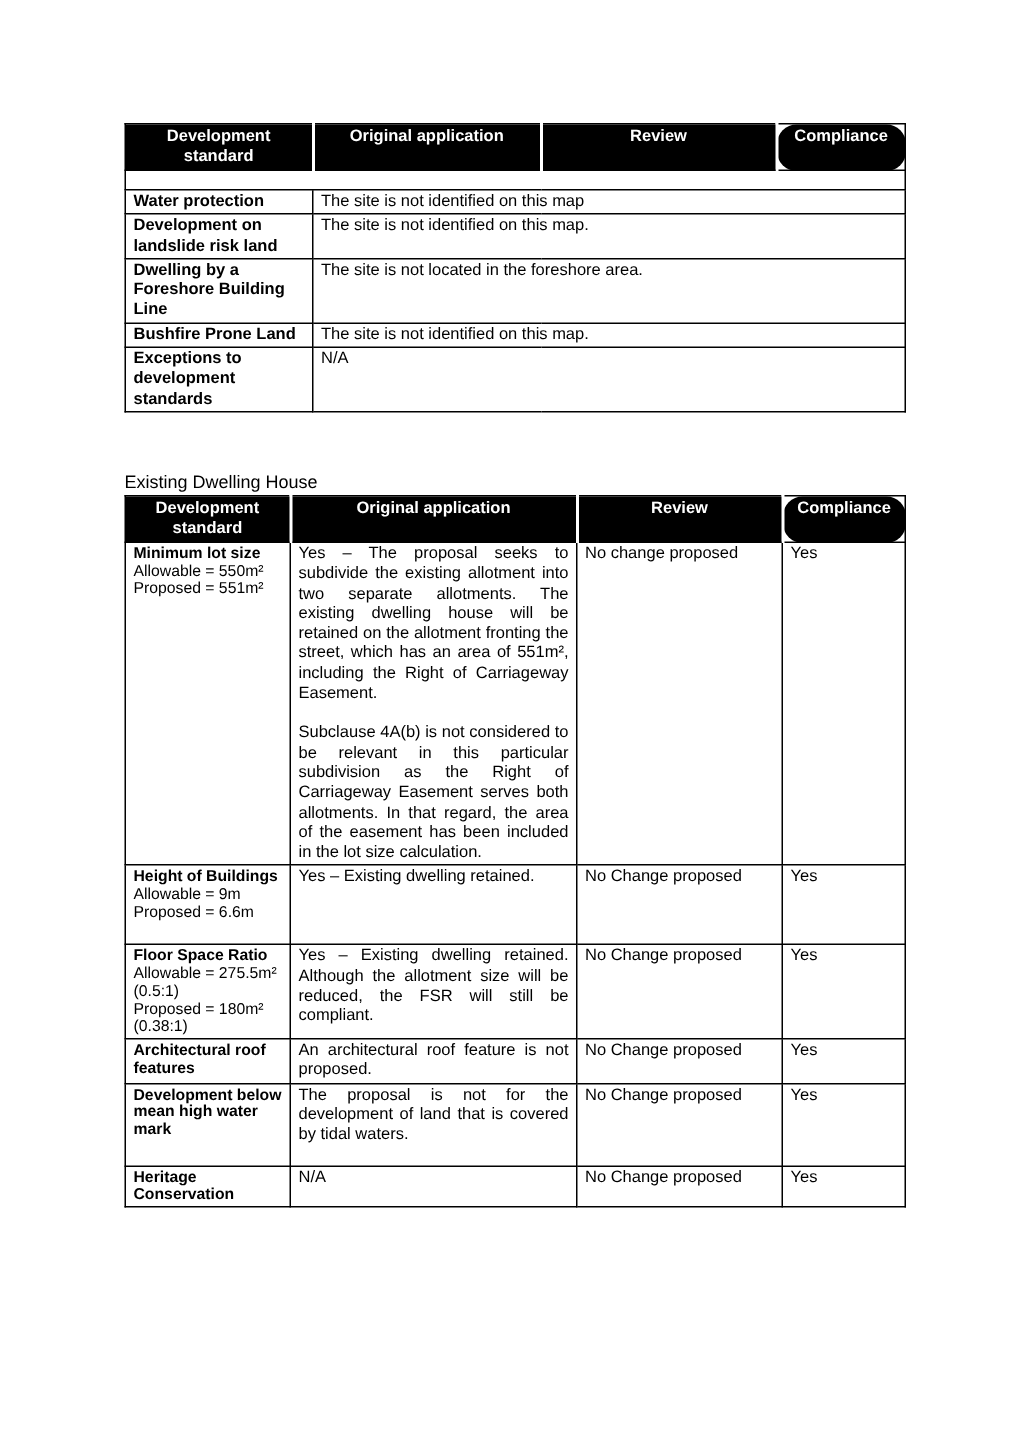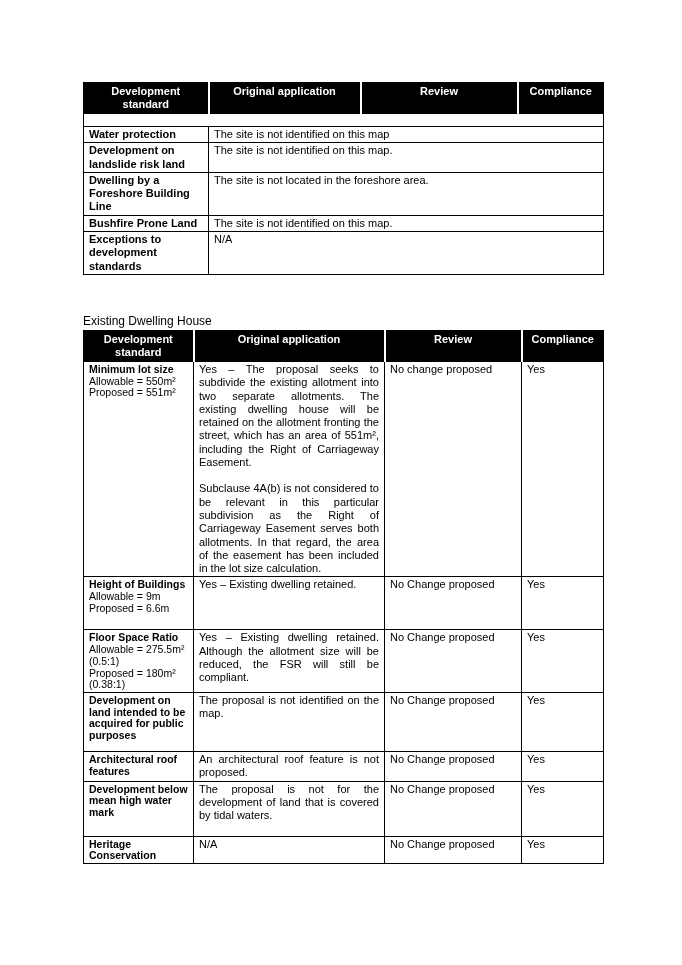--- a/index.html
+++ b/index.html
@@ -5,21 +5,21 @@
   html,body{margin:0;padding:0;background:#fff;}
   .page{position:relative;width:682px;height:965px;background:#ffffff;
         font-family:"Liberation Sans",sans-serif;color:#000;overflow:hidden;}
   table{border-collapse:collapse;table-layout:fixed;position:absolute;left:83px;background:#fff;}
   #map-table{top:82px;width:520px;}
   #dwelling-table{top:330px;width:520px;}
   th{background:#000;color:#fff;font-size:11px;line-height:13px;font-weight:bold;
      text-align:center;vertical-align:top;padding:2px 5px;
      border-left:2px solid #fff;border-right:2px solid #fff;border-top:1px solid #000;border-bottom:1px solid #000;}
   th:first-child{border-left:1px solid #000;}
-  th:last-child{border-right:1px solid #000;}
+  th:last-child{border-right:1px solid #000;border-radius:13px;}
   th.center{text-align:center;}
   td{border:1px solid #000;font-size:11px;line-height:13.3px;vertical-align:top;
      padding:1px 5px 1px 5px;word-wrap:break-word;}
   .std-cell{font-weight:bold;}
   .std-cell .detail{font-weight:normal;}
   #dwelling-table .std-cell{font-size:10.5px;line-height:11.7px;padding-top:2px;}
   #dwelling-table .app-cell{text-align:justify;}
   .para+.para{margin-top:13px;}
   .spacer-cell{padding:0;}
   .h29{height:29px;} .h26{height:26px;} .h13{height:13px;}
@@ -119,30 +119,20 @@
         <div>Floor Space Ratio</div>
         <div class="detail">Allowable = 275.5m² (0.5:1)</div>
         <div class="detail">Proposed = 180m² (0.38:1)</div>
       </td>
       <td class="app-cell">
         <div class="para">Yes – Existing dwelling retained. Although the allotment size will be reduced, the FSR will still be compliant.</div>
       </td>
       <td>No Change proposed</td>
       <td>Yes</td>
     </tr>
-    <tr class="h59">
-      <td class="std-cell">
-        <div>Development on land intended to be acquired for public purposes</div>
-      </td>
-      <td class="app-cell">
-        <div class="para">The proposal is not identified on the map.</div>
-      </td>
-      <td>No Change proposed</td>
-      <td>Yes</td>
-    </tr>
     <tr class="h27">
       <td class="std-cell">
         <div>Architectural roof features</div>
       </td>
       <td class="app-cell">
         <div class="para">An architectural roof feature is not proposed.</div>
       </td>
       <td>No Change proposed</td>
       <td>Yes</td>
     </tr>

